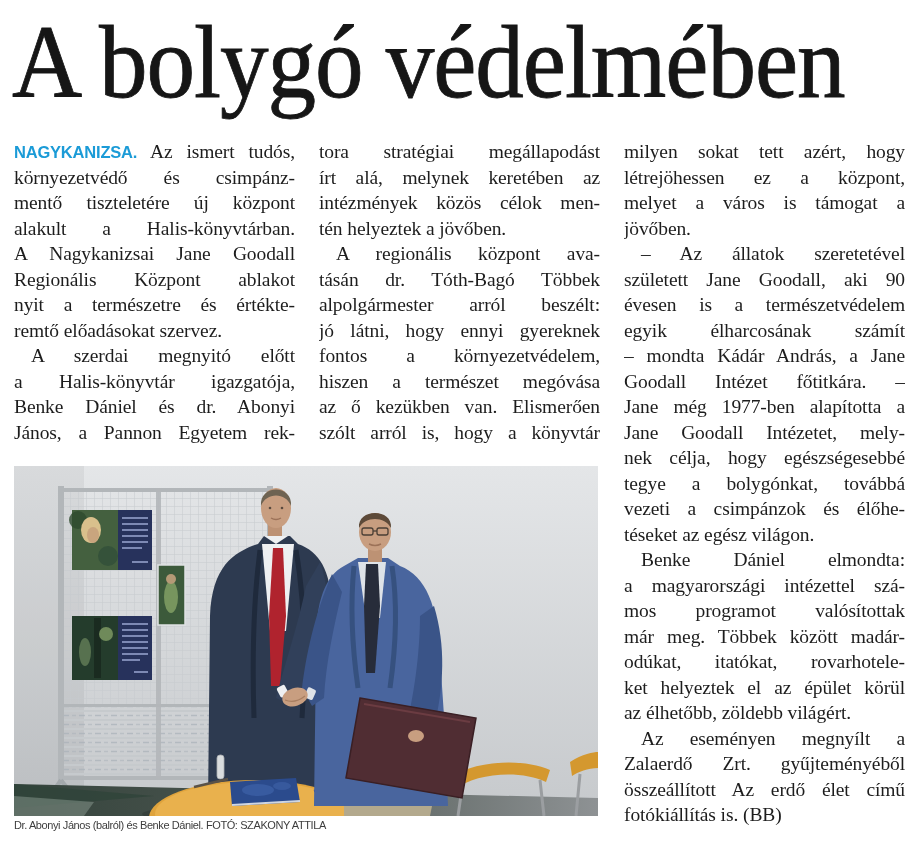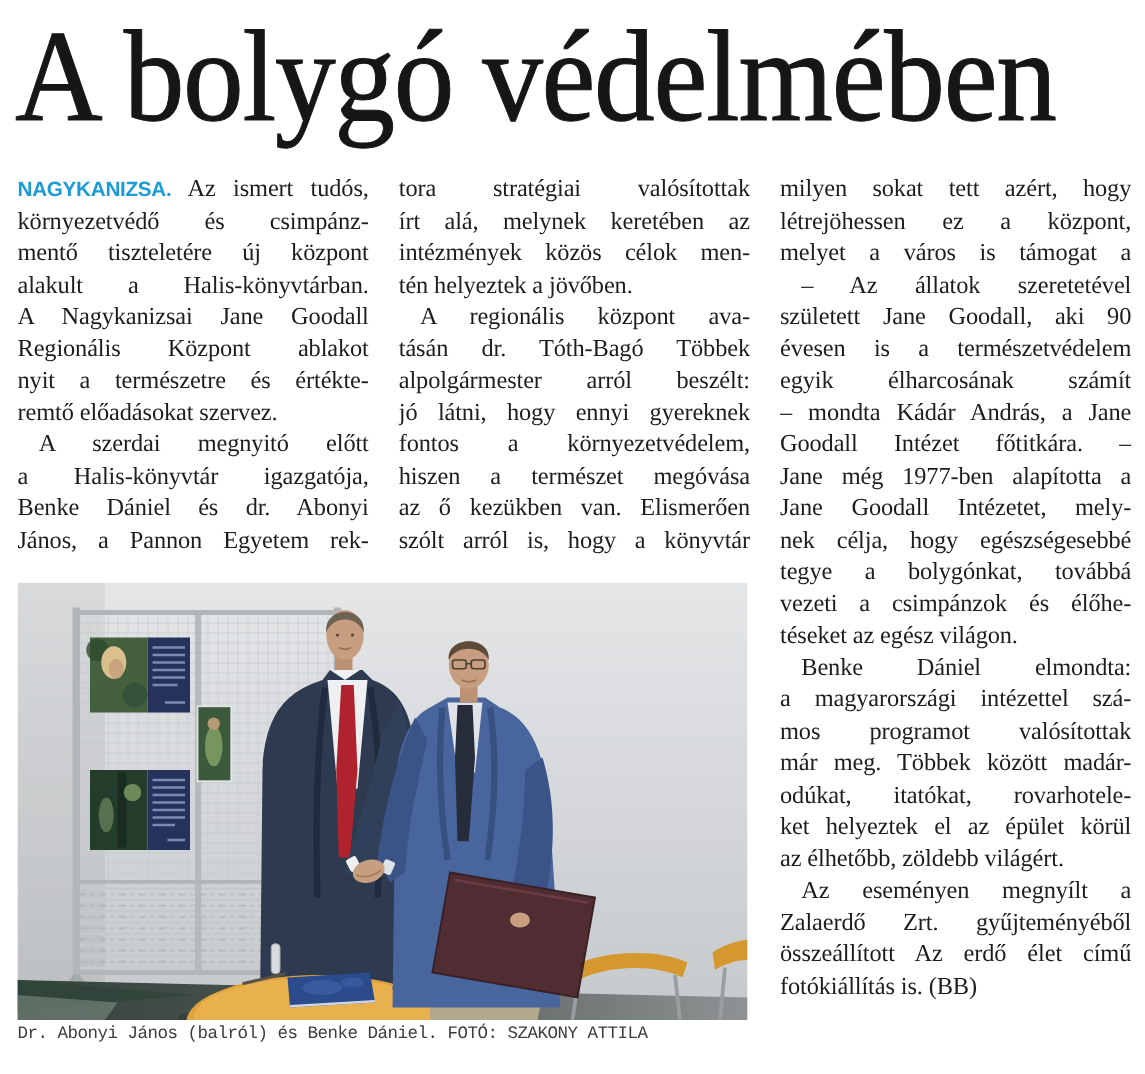--- a/index.html
+++ b/index.html
@@ -27,22 +27,22 @@
   .line.lastline { text-align-last:left; }
   .line.indent { text-indent:17px; }
   .dateline {
     font-family:"Liberation Sans", sans-serif; font-weight:bold;
     color:var(--dateline,#1b9bd7); font-size:16.5px; letter-spacing:-0.2px;
   }
   .bold { font-weight:normal; }
   .figure { position:absolute; left:14px; top:466px; width:584px; margin:0; }
   .photo-svg { display:block; width:584px; height:350px; filter:blur(0.3px); }
   .figcaption {
-    margin-top:3px; font-family:Liberation Mono, monospace;
-    font-size:14px; letter-spacing:-0.4px; color:#3d3d3d; white-space:nowrap;
+    margin-top:3px; font-family:Liberation Sans, sans-serif;
+    font-size:11px; letter-spacing:-0.4px; color:#3d3d3d; white-space:nowrap;
   }
   
   .st-wall-top   { stop-color:var(--wall-top); }
   .st-wall-bot   { stop-color:var(--wall-bottom); }
   .st-floor-l    { stop-color:var(--floor-dark); }
   .st-floor-m    { stop-color:var(--floor); }
   .st-floor-r    { stop-color:#8e9294; }
   .f-frame  { fill:var(--frame); }
   .s-grid   { stroke:var(--grid-line); }
   .f-navy   { fill:var(--panel-navy); }
@@ -81,37 +81,38 @@
         <div class="line"><span>A Nagykanizsai Jane Goodall</span></div>
         <div class="line"><span>Regionális Központ ablakot</span></div>
         <div class="line"><span>nyit a természetre és értékte-</span></div>
         <div class="line lastline"><span>remtő előadásokat szervez.</span></div>
         <div class="line indent"><span>A szerdai megnyitó előtt</span></div>
         <div class="line"><span>a Halis-könyvtár igazgatója,</span></div>
         <div class="line"><span>Benke Dániel és dr. Abonyi</span></div>
         <div class="line"><span>János, a Pannon Egyetem rek-</span></div>
       </div>
     <div class="col">
-        <div class="line"><span>tora stratégiai valósítottak</span></div>
+        <div class="line"><span>tora stratégiai megállapodást</span></div>
         <div class="line"><span>írt alá, melynek keretében az</span></div>
         <div class="line"><span>intézmények közös célok men-</span></div>
         <div class="line lastline"><span>tén helyeztek a jövőben.</span></div>
         <div class="line indent"><span>A regionális központ ava-</span></div>
         <div class="line"><span>tásán dr. Tóth-Bagó Többek</span></div>
         <div class="line"><span>alpolgármester arról beszélt:</span></div>
         <div class="line"><span>jó látni, hogy ennyi gyereknek</span></div>
         <div class="line"><span>fontos a környezetvédelem,</span></div>
         <div class="line"><span>hiszen a természet megóvása</span></div>
         <div class="line"><span>az ő kezükben van. Elismerően</span></div>
         <div class="line"><span>szólt arról is, hogy a könyvtár</span></div>
       </div>
     <div class="col">
         <div class="line"><span>milyen sokat tett azért, hogy</span></div>
         <div class="line"><span>létrejöhessen ez a központ,</span></div>
         <div class="line"><span>melyet a város is támogat a</span></div>
+        <div class="line lastline"><span>jövőben.</span></div>
         <div class="line indent"><span>– Az állatok szeretetével</span></div>
         <div class="line"><span>született Jane Goodall, aki 90</span></div>
         <div class="line"><span>évesen is a természetvédelem</span></div>
         <div class="line"><span>egyik élharcosának számít</span></div>
         <div class="line"><span>– mondta Kádár András, a Jane</span></div>
         <div class="line"><span>Goodall Intézet főtitkára. –</span></div>
         <div class="line"><span>Jane még 1977-ben alapította a</span></div>
         <div class="line"><span>Jane Goodall Intézetet, mely-</span></div>
         <div class="line"><span>nek célja, hogy egészségesebbé</span></div>
         <div class="line"><span>tegye a bolygónkat, továbbá</span></div>

